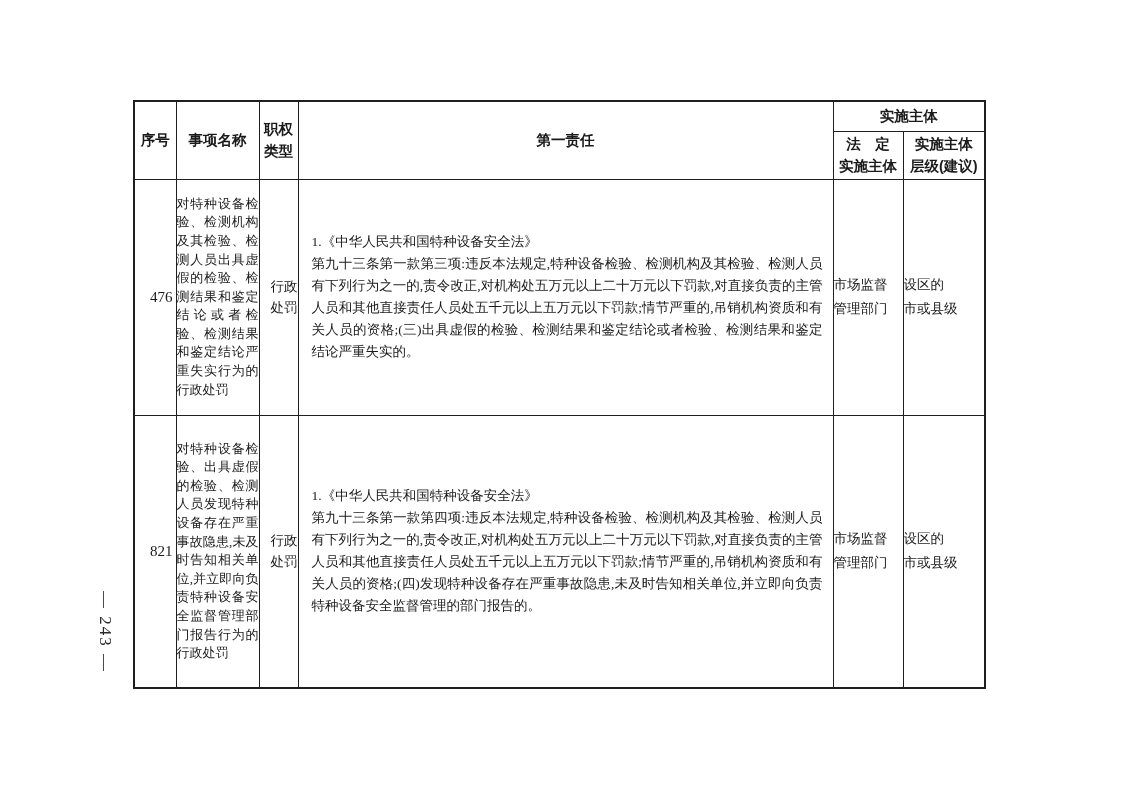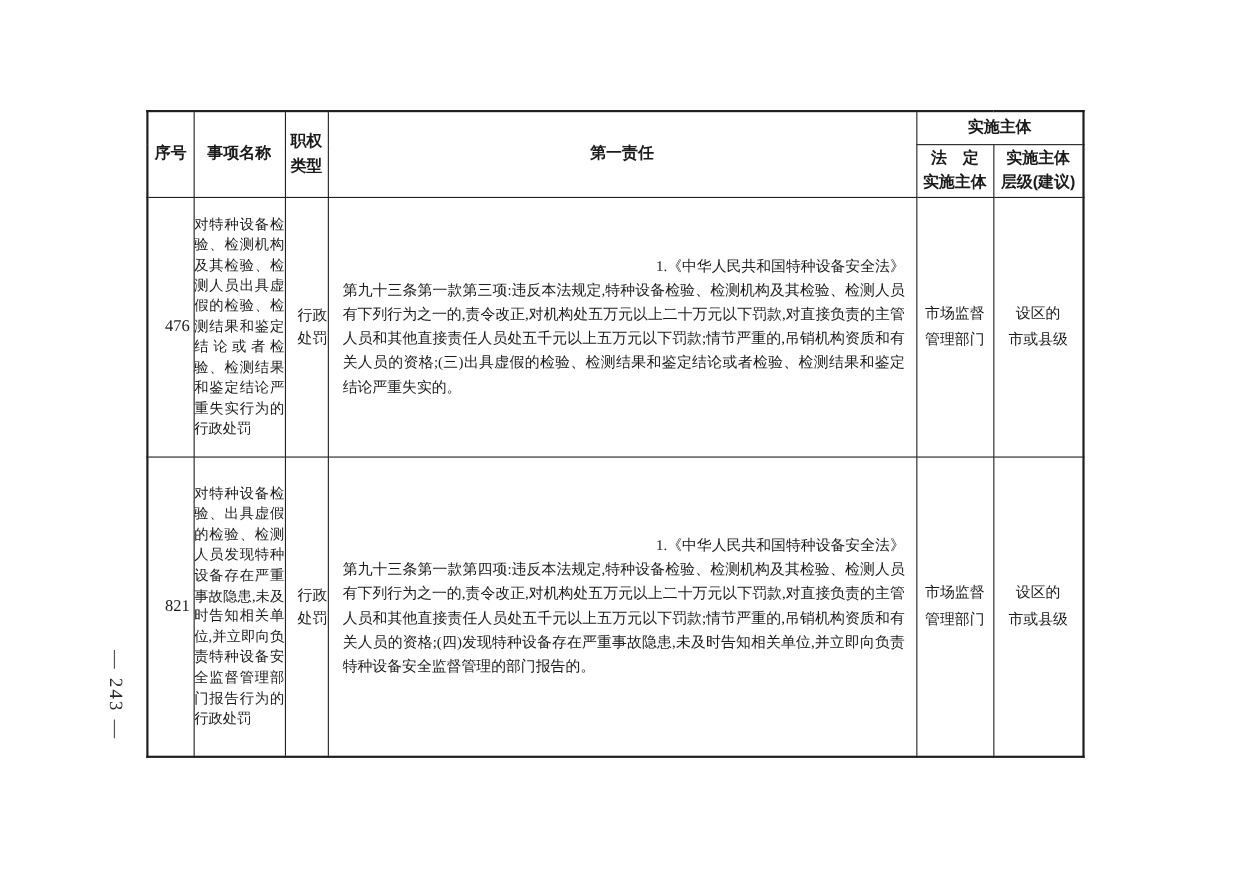--- a/index.html
+++ b/index.html
@@ -75,23 +75,22 @@
     line-height: 21px;
     font-size: 13.5px;
   }
   td.c-basis {
     padding: 4px 10px 4px 13px;
     text-align: justify;
     text-justify: inter-character;
     line-height: 22px;
     font-size: 13.5px;
   }
-  td.c-basis .basis-title { text-align: right; }
+  td.c-basis .basis-title { text-align: left; }
   td.c-subject, td.c-level {
-    text-align: center;
     line-height: 24px;
     font-size: 13.5px;
   }
 </style>
 </head>
 <body>
 
 <div class="page">
 
   <div class="page-number">— 243 —</div>

